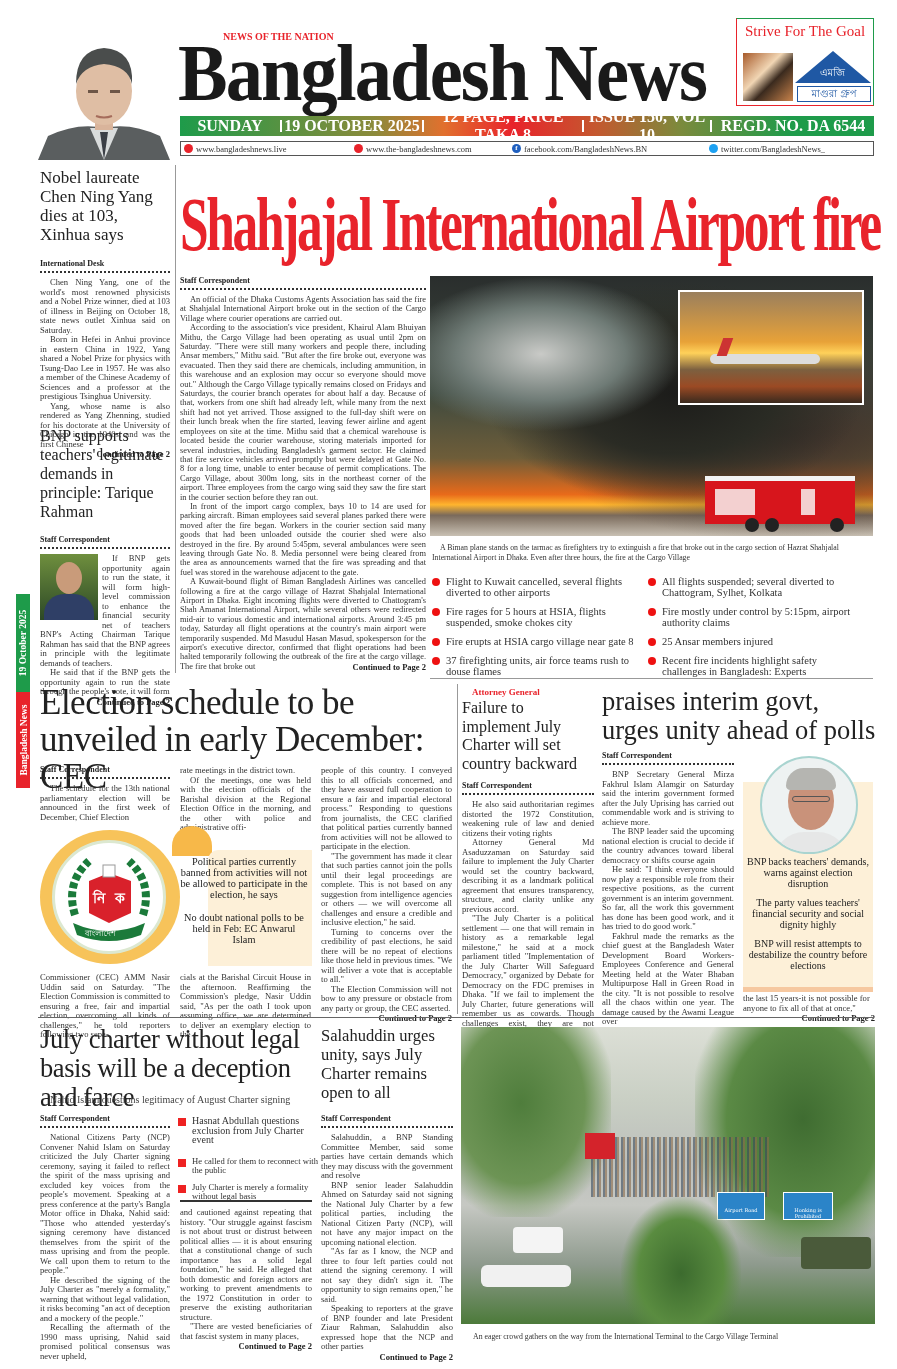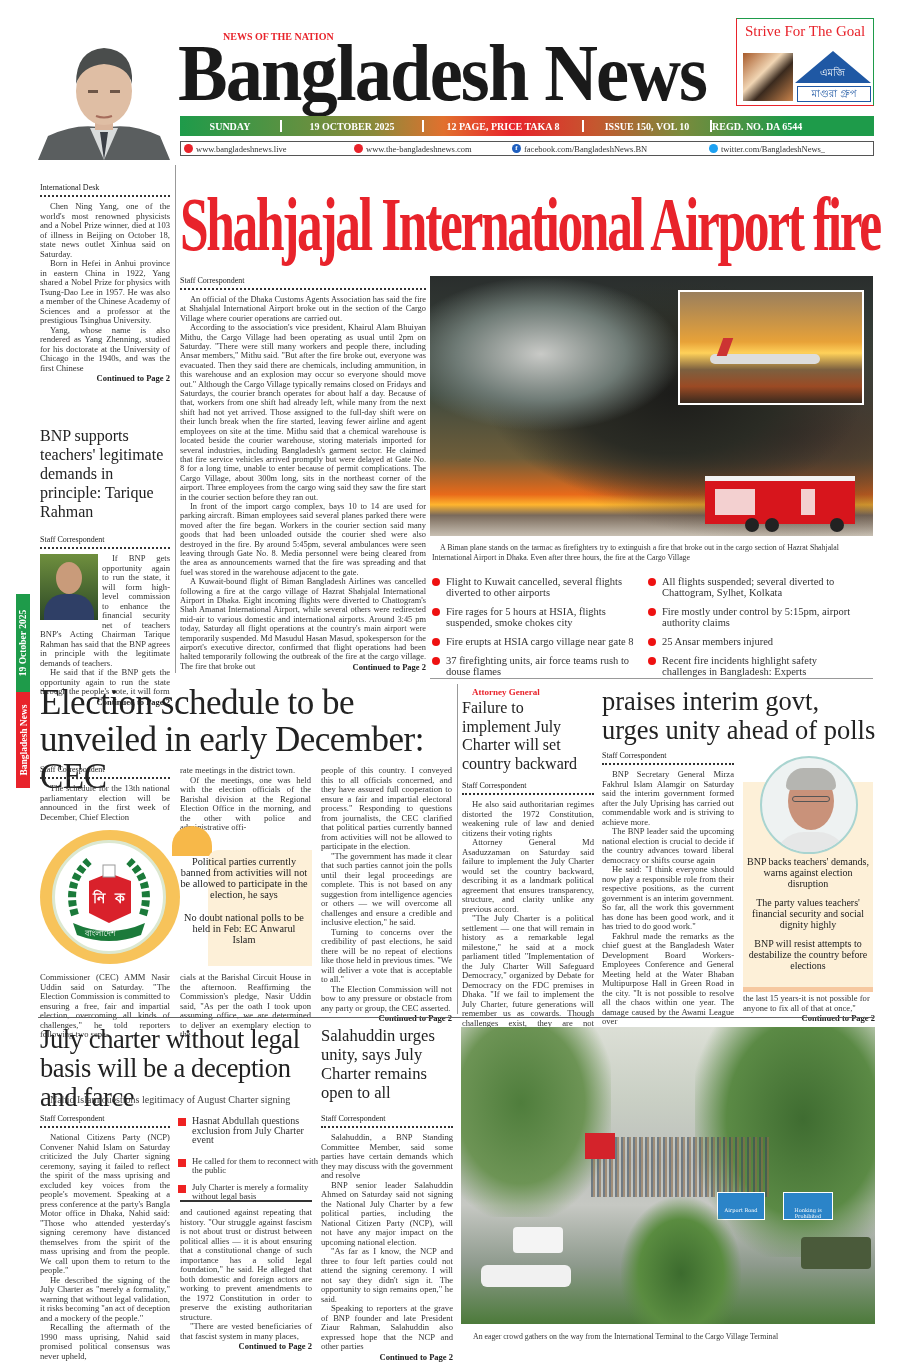--- a/index.html
+++ b/index.html
@@ -1,20 +1,20 @@
 <!DOCTYPE html>
 <html><head>
 <meta charset="utf-8">
 <style>
 *{box-sizing:border-box;margin:0;padding:0}
 body{width:897px;height:1369px;background:#fff;position:relative;overflow:hidden;font-family:"DejaVu Serif",serif;color:#333}
 .abs{position:absolute}
 .body-text{font-family:Liberation Serif, serif;font-size:8.6px;line-height:9.5px;color:#333;text-align:justify;hyphens:auto}
 .body-text p{text-indent:10px}
-.byline{font-family:"Liberation Serif",serif;font-weight:normal;font-size:8px;color:#222;border-bottom:2px dotted #333;padding-bottom:3px;margin-bottom:5px}
+.byline{font-family:"Liberation Serif",serif;font-weight:bold;font-size:8px;color:#222;border-bottom:2px dotted #333;padding-bottom:3px;margin-bottom:5px}
 .cont{font-family:"Liberation Serif",serif;font-weight:bold;font-size:8.5px;text-align:right;color:#222}
 .hl{font-family:"Liberation Serif",serif;color:#222;line-height:1.02}
 .vrule{position:absolute;width:1px;background:#999}
 .hrule{position:absolute;height:1px;background:#999}
 .photo{position:absolute;overflow:hidden}
 .bullet-list{list-style:none}
 .bullet-list li{position:relative;padding-left:14px;font-family:"Liberation Serif",serif;font-size:10.5px;line-height:11px;color:#333;margin-bottom:8px}
 .bullet-list li::before{content:"";position:absolute;left:0;top:2px;width:8px;height:8px;border-radius:50%;background:#e11}
 .sq-list li::before{border-radius:0;background:#e22}
 </style>
@@ -41,30 +41,30 @@
 <div class="abs" style="left:736px;top:18px;width:138px;height:88px;border:1.5px solid;border-color:#1e9b4a #1e9b4a #e8232b #e8232b;background:#fff">
   <div style="font-family:'Liberation Serif',serif;font-size:15px;color:#e8232b;text-align:center;margin-top:4px">Strive For The Goal</div>
   <div style="position:absolute;left:6px;top:34px;width:50px;height:48px;background:linear-gradient(135deg,#a75a2a,#f1d6b4 40%,#3a2a1e 60%,#c9834b)"></div>
   <svg width="76" height="32" viewBox="0 0 76 32" style="position:absolute;left:58px;top:32px">
       <polygon points="38,0 76,32 0,32" fill="#1f58a4"></polygon>
     </svg>
   <div style="position:absolute;left:83px;top:46px;color:#fff;font-size:10px">এমজি</div>
   <div style="position:absolute;left:60px;top:67px;width:74px;text-align:center;border:1px solid #1f58a4;color:#1f58a4;font-size:10px;line-height:14px">মাগুরা গ্রুপ</div>
 </div>
 
-<div class="abs" style="left:180px;top:116px;width:694px;height:20px;background:linear-gradient(90deg,#1e9b4a 0%,#8b8a3a 28%,#e1702e 38%,#e8232b 48%,#c4582f 60%,#7c8a3c 72%,#1e9b4a 88%);display:flex;align-items:center;font-family:'Liberation Serif',serif;font-weight:bold;font-size:10px;color:#fff">
+<div class="abs" style="left:180px;top:116px;width:694px;height:20px;background:linear-gradient(90deg,#1e9b4a 0%,#8b8a3a 28%,#e1702e 38%,#e8232b 48%,#c4582f 60%,#7c8a3c 72%,#1e9b4a 88%);display:flex;align-items:center;font-family:'Liberation Serif',serif;font-weight:bold;font-size:16px;color:#fff">
   <span style="width:100px;text-align:center">SUNDAY</span>
   <span style="width:2px;height:12px;background:#fff"></span>
   <span style="width:140px;text-align:center">19 OCTOBER 2025</span>
   <span style="width:2px;height:12px;background:#fff"></span>
   <span style="width:158px;text-align:center">12  PAGE, PRICE TAKA  8</span>
   <span style="width:2px;height:12px;background:#fff"></span>
   <span style="width:126px;text-align:center">ISSUE 150, VOL 10</span>
   <span style="width:2px;height:12px;background:#fff"></span>
-  <span style="flex:1;text-align:left">REGD. NO. DA 6544</span>
+  <span style="flex:1;text-align:center">REGD. NO. DA 6544</span>
 </div>
 
 <div class="abs" style="left:180px;top:141px;width:694px;height:15px;border:1.5px solid #555;display:flex;align-items:center;font-family:'Liberation Serif',serif;font-size:8.5px;color:#333">
   <span style="width:173px;display:flex;align-items:flex-start;gap:3px;padding-left:3px">
       <span style="width:9px;height:9px;border-radius:50%;background:#e8232b;display:inline-block"></span>
       <span>www.bangladeshnews.live</span>
     </span>
   <span style="width:158px;display:flex;align-items:center;gap:3px">
       <span style="width:9px;height:9px;border-radius:50%;background:#e8232b;display:inline-block"></span>
       <span>www.the-bangladeshnews.com</span>
@@ -75,20 +75,21 @@
     </span>
   <span style="flex:1;display:flex;align-items:center;gap:3px">
       <span style="width:9px;height:9px;border-radius:50%;background:#1da1f2;display:inline-block"></span>
       <span>twitter.com/BangladeshNews_</span>
     </span>
 </div>
 
 <div class="vrule" style="left:175px;top:165px;height:508px"></div>
 
 <div class="abs" style="left:40px;top:168px;width:130px">
+  <div class="hl" style="font-size:17px;line-height:19px">Nobel laureate Chen Ning Yang dies at 103, Xinhua says</div>
   <div class="byline" style="margin-top:15px">International Desk</div>
   <div class="body-text">
     <p>Chen Ning Yang, one of the world's most renowned physicists and a Nobel Prize winner, died at 103 of illness in Beijing on October 18, state news outlet Xinhua said on Saturday.</p>
     <p>Born in Hefei in Anhui province in eastern China in 1922, Yang shared a Nobel Prize for physics with Tsung-Dao Lee in 1957. He was also a member of the Chinese Academy of Sciences and a professor at the prestigious Tsinghua University.</p>
     <p>Yang, whose name is also rendered as Yang Zhenning, studied for his doctorate at the University of Chicago in the 1940s, and was the first Chinese</p>
   </div>
   <div class="cont">Continued to Page 2</div>
 </div>
 
 <div class="abs" style="left:40px;top:426px;width:130px">

